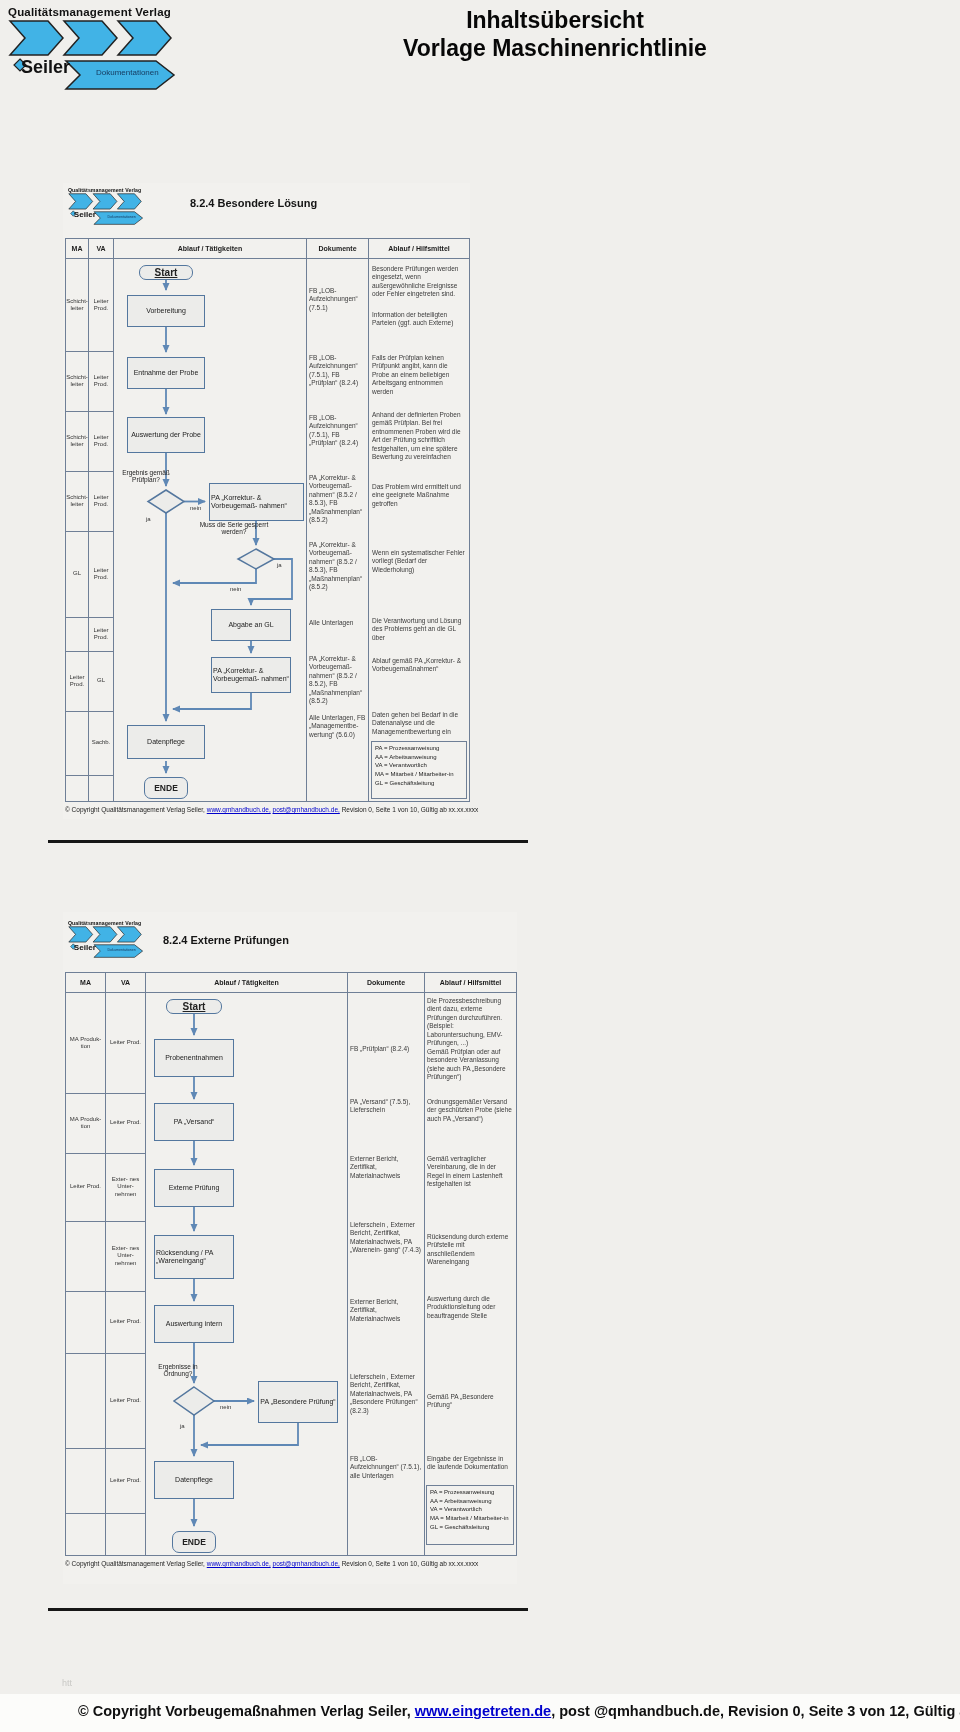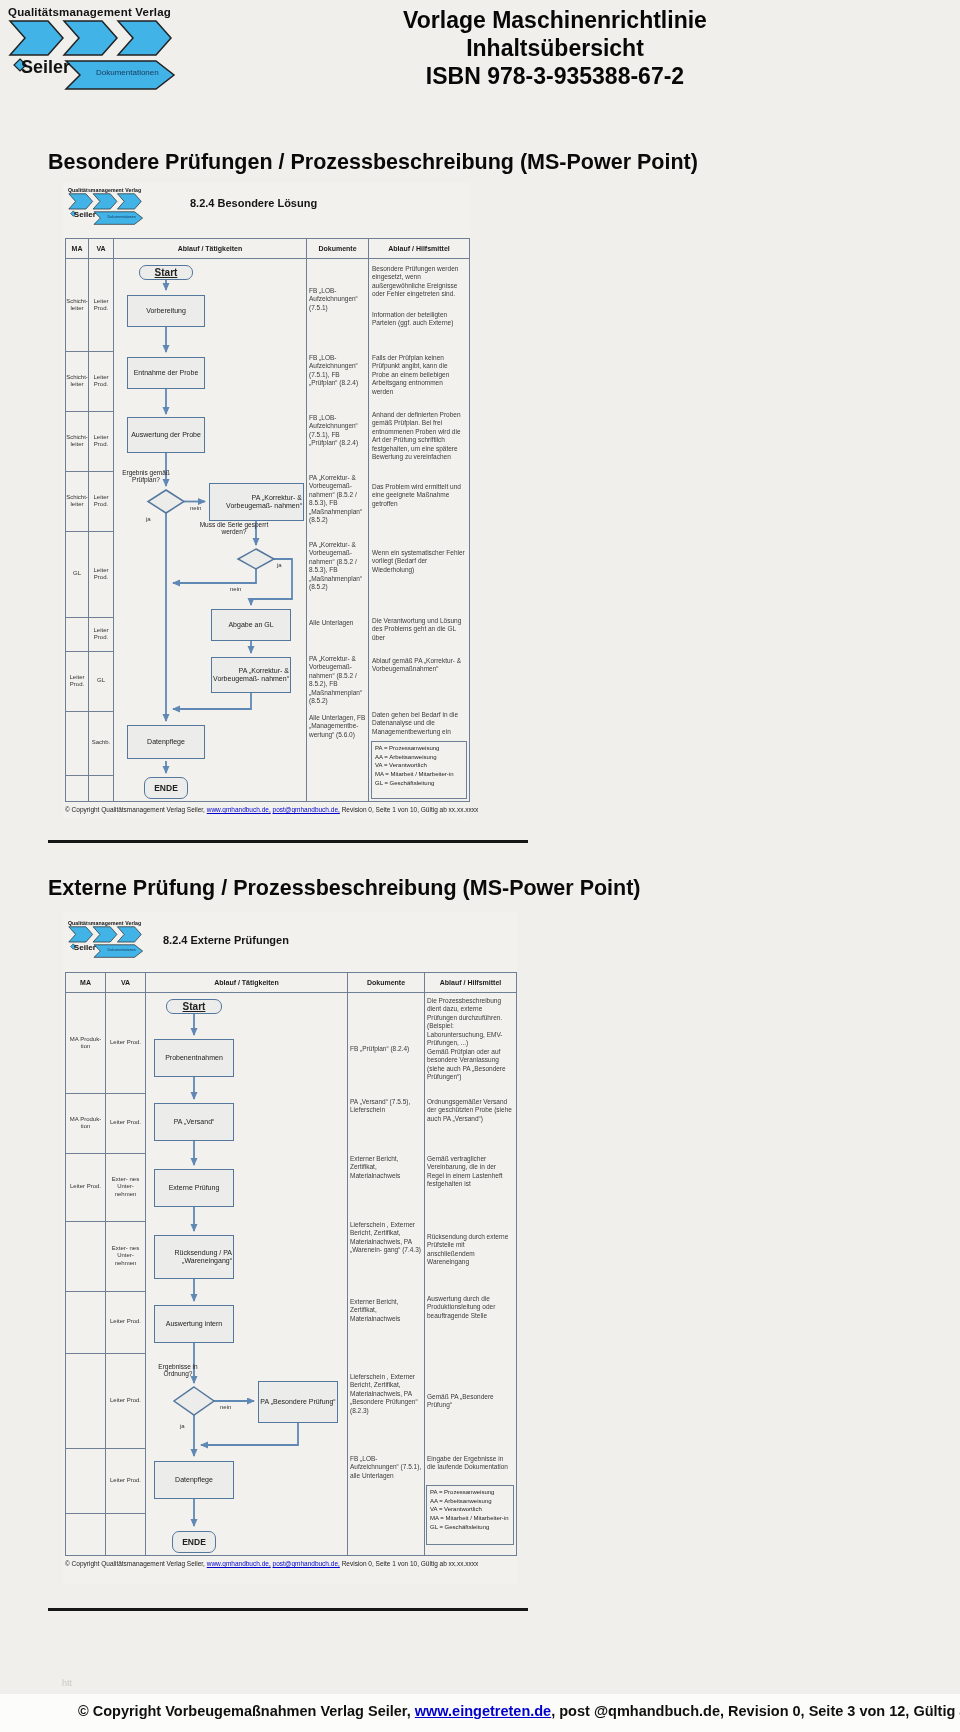--- a/index.html
+++ b/index.html
@@ -25,21 +25,21 @@
   .vline{position:absolute;top:0;bottom:0;width:1px;background:#6f7f96;}
   .hline{position:absolute;height:1px;background:#6f7f96;}
   .cellt{position:absolute;display:flex;align-items:center;justify-content:center;text-align:center;font-size:6px;line-height:1.2;color:#333;padding:1px;}
   .note{position:absolute;font-size:6.5px;line-height:1.3;color:#3a3a3a;}
   .legend{position:absolute;border:1px solid #6f7f96;font-size:6px;line-height:1.45;color:#222;padding:2px 3px;background:#f2f1ee;}
   .legend div{white-space:nowrap;}
   .chart-copy{position:absolute;font-size:6.5px;color:#222;white-space:nowrap;}
   .lnk{color:#0000cc;text-decoration:underline;cursor:pointer;}
   
   .flow{position:absolute;}
-  .fbox{position:absolute;border:1.5px solid #54779e;background:#ececea;display:flex;align-items:center;justify-content:center;text-align:right;font-size:7px;line-height:1.2;color:#222;padding:1px;}
+  .fbox{position:absolute;border:1.5px solid #54779e;background:#ececea;display:flex;align-items:center;justify-content:center;text-align:left;font-size:7px;line-height:1.2;color:#222;padding:1px;}
   .term{border-radius:7px;font-weight:bold;font-size:8.5px;}
   .startlbl{text-decoration:underline;font-size:10px;}
   .dlabel{position:absolute;font-size:6.5px;line-height:1.15;text-align:center;color:#222;}
   .branch{position:absolute;font-size:6px;color:#333;}
   .divider{position:absolute;height:3px;background:#161616;}
   .footer-strip{position:absolute;left:0;top:1694px;width:960px;height:38px;background:#fcfcfa;}
   .footer-line{position:absolute;left:78px;top:1703px;font-size:14.5px;font-weight:bold;color:#101010;white-space:nowrap;}
   .artifact{position:absolute;left:62px;top:1678px;font-size:9px;color:#c9c9c5;}
 </style>
 </head>
@@ -54,26 +54,24 @@
       <polygon points="58,2 96,2 111,19 96,36 58,36 73,19" fill="#41b3e6" stroke="#222" stroke-width="1.5"></polygon>
       <polygon points="112,2 150,2 165,19 150,36 112,36 127,19" fill="#41b3e6" stroke="#222" stroke-width="1.5"></polygon>
       <polygon points="14,40 20,46 14,52 8,46" fill="#41b3e6" stroke="#222" stroke-width="1.2"></polygon>
       <polygon points="60,42 150,42 168,56 150,70 60,70 74,56" fill="#41b3e6" stroke="#222" stroke-width="1.5"></polygon>
     </svg>
     <div class="logo-name">Seiler</div>
     <div class="logo-doku">Dokumentationen</div>
   </div>
 
   <div class="htitle">
+    <div>Inhaltsübersicht</div>
     <div>Vorlage Maschinenrichtlinie</div>
-    <div>Inhaltsübersicht</div>
-    <div>ISBN 978-3-935388-67-2</div>
-  </div>
-
-  <div class="h1" style="left:48px;top:150px">Besondere Prüfungen / Prozessbeschreibung (MS-Power Point)</div>
+  </div>
+
 
   <div class="chartpanel" style="left:63px;top:183px;width:407px;height:636px">
 
     <div class="abs" style="left:4px;top:4px;width:77px;height:40px">
       <div class="logo" style="transform:scale(0.45);transform-origin:0 0">
         <div class="logo-top">Qualitätsmanagement Verlag</div>
         <svg class="abs" style="left:0;top:13px" width="170" height="73" viewBox="0 0 170 73">
           <polygon points="4,2 42,2 57,19 42,36 4,36 19,19" fill="#41b3e6" stroke="#222" stroke-width="1.5"></polygon>
           <polygon points="58,2 96,2 111,19 96,36 58,36 73,19" fill="#41b3e6" stroke="#222" stroke-width="1.5"></polygon>
           <polygon points="112,2 150,2 165,19 150,36 112,36 127,19" fill="#41b3e6" stroke="#222" stroke-width="1.5"></polygon>
@@ -198,21 +196,20 @@
     </div>
 
     <div class="chart-copy" style="left:2px;top:623px">
       <span>© Copyright Qualitätsmanagement Verlag Seiler, </span><span class="lnk">www.qmhandbuch.de,</span>
       <span class="lnk">post@qmhandbuch.de,</span><span> Revision 0, Seite 1 von 10, Gültig ab xx.xx.xxxx</span>
     </div>
   </div>
 
   <div class="divider" style="left:48px;top:840px;width:480px"></div>
 
-  <div class="h1" style="left:48px;top:876px">Externe Prüfung / Prozessbeschreibung (MS-Power Point)</div>
 
   <div class="chartpanel" style="left:63px;top:912px;width:454px;height:672px">
 
     <div class="abs" style="left:4px;top:8px;width:77px;height:40px">
       <div class="logo" style="transform:scale(0.45);transform-origin:0 0">
         <div class="logo-top">Qualitätsmanagement Verlag</div>
         <svg class="abs" style="left:0;top:13px" width="170" height="73" viewBox="0 0 170 73">
           <polygon points="4,2 42,2 57,19 42,36 4,36 19,19" fill="#41b3e6" stroke="#222" stroke-width="1.5"></polygon>
           <polygon points="58,2 96,2 111,19 96,36 58,36 73,19" fill="#41b3e6" stroke="#222" stroke-width="1.5"></polygon>
           <polygon points="112,2 150,2 165,19 150,36 112,36 127,19" fill="#41b3e6" stroke="#222" stroke-width="1.5"></polygon>

